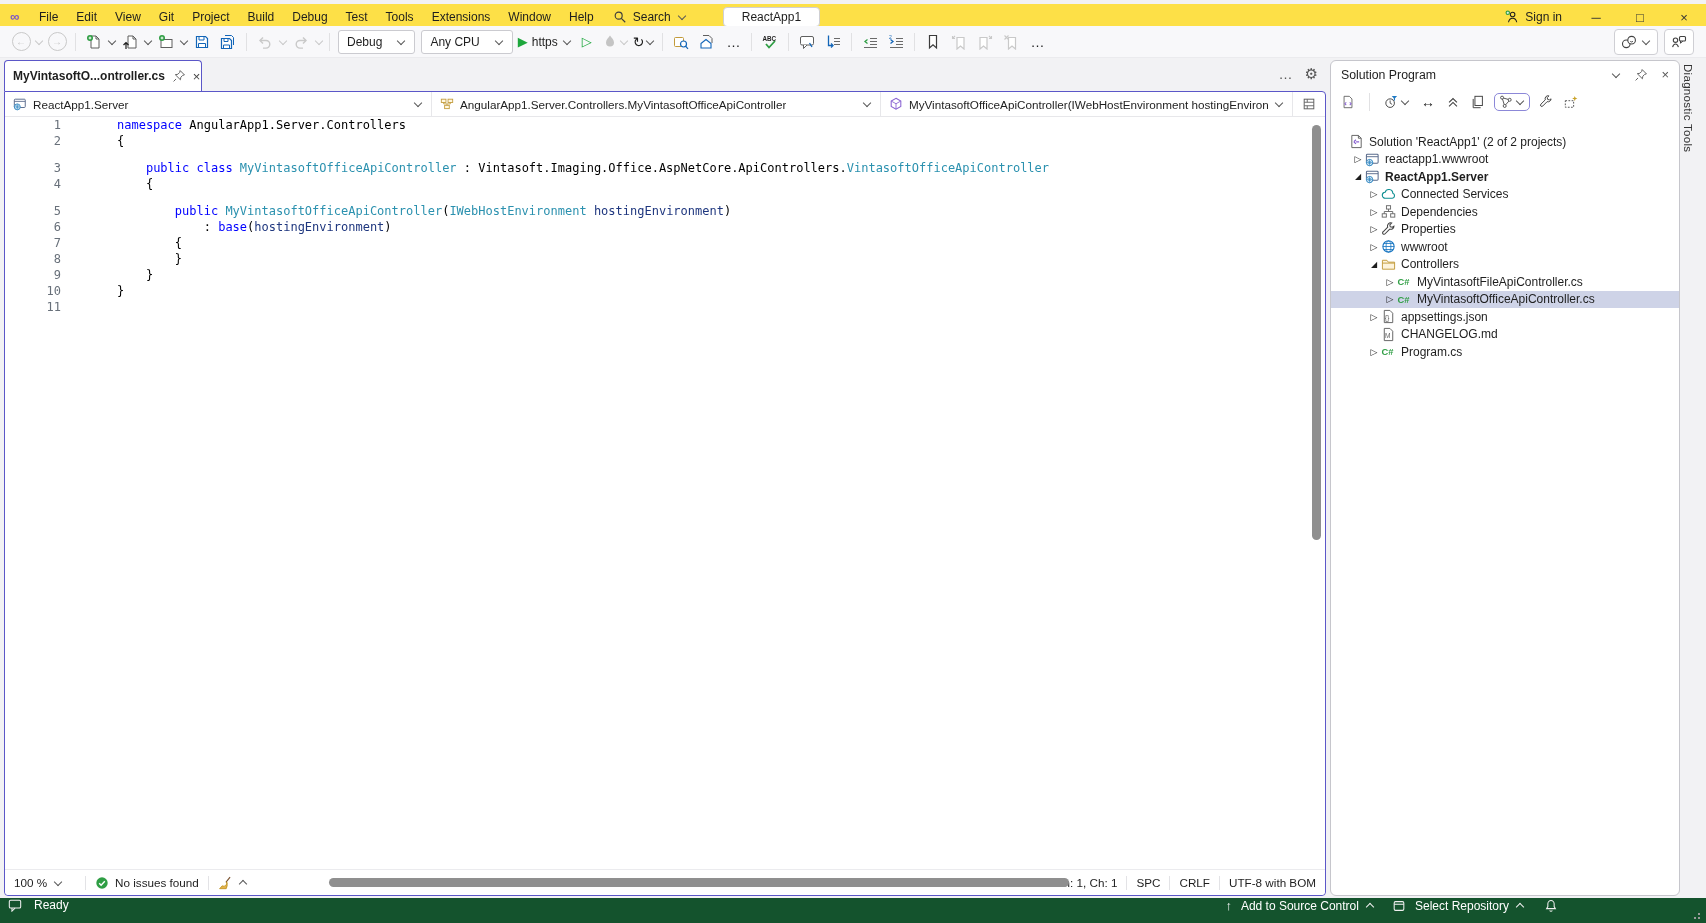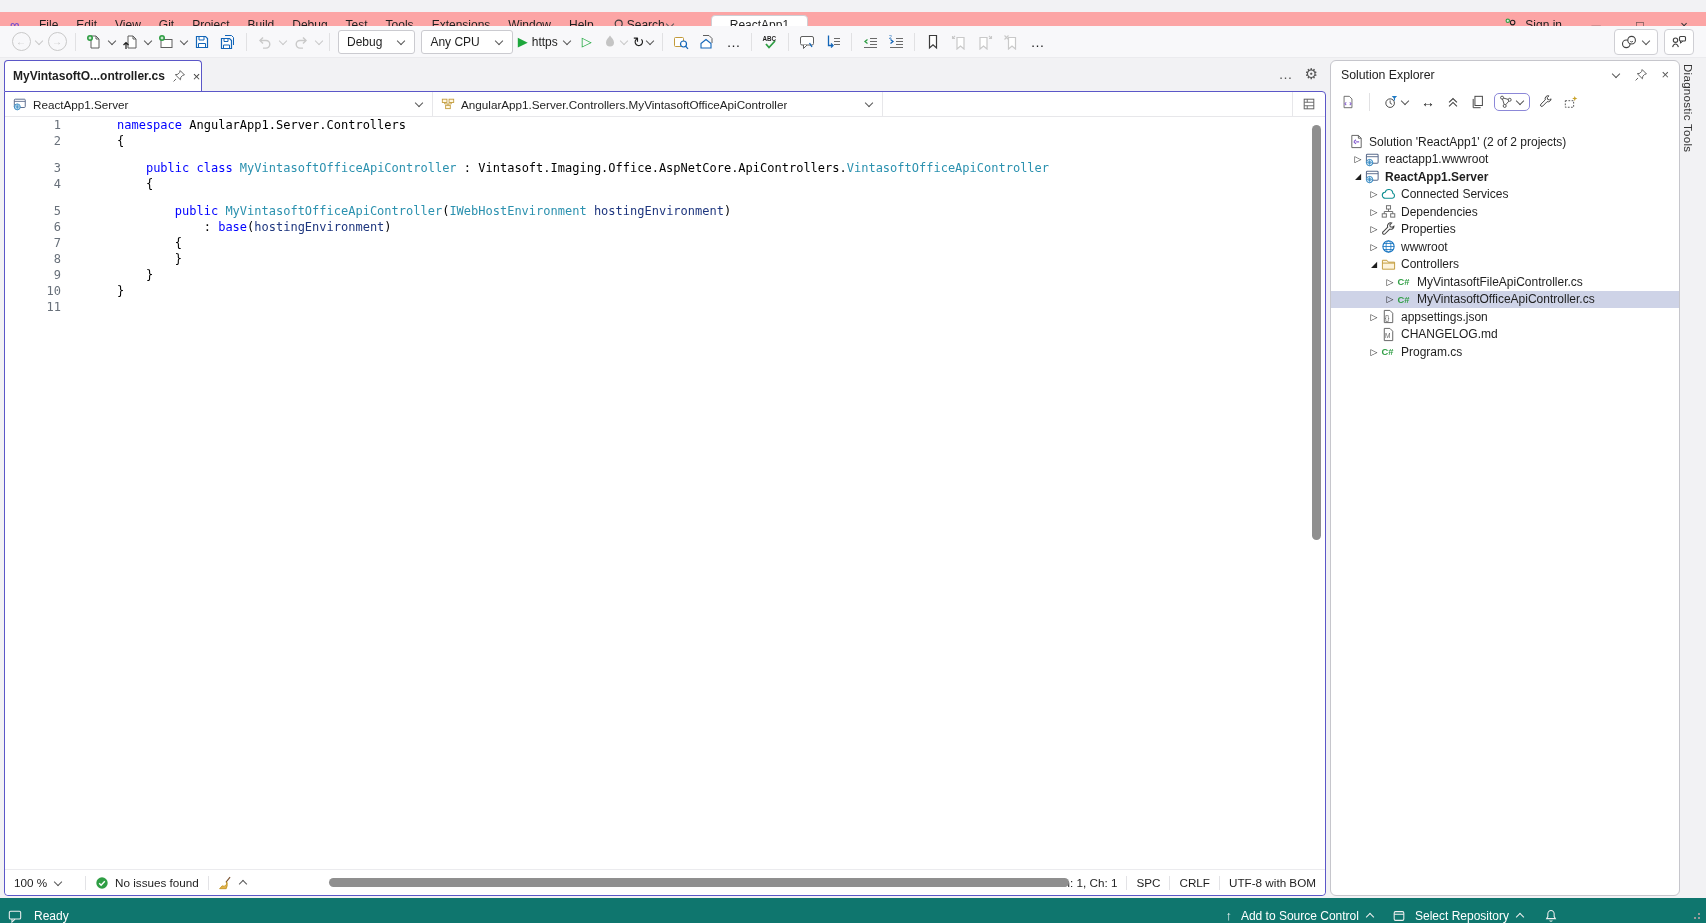--- a/index.html
+++ b/index.html
@@ -10,26 +10,26 @@
   svg.tic.sm{width:14px;height:14px}
   .chv{display:inline-block;width:6px;height:6px;border-right:1.4px solid #585858;border-bottom:1.4px solid #585858;
        transform:rotate(45deg);margin:0 2px 2px 2px;}
   .chv.sm{width:5px;height:5px}
   .chv.dis{border-color:#c9c9c9}
   .chv.up{transform:rotate(-135deg);margin-top:4px}
   .chv.wht{border-color:#f0f0f0}
   .sep{width:1px;height:18px;background:#e1e1e3;margin:0 5px;flex:0 0 auto}
 
   
-  .titlebar{position:absolute;left:0;top:12px;width:100%;height:26px;background:#fca5a5;
+  .titlebar{position:absolute;left:0;top:4px;width:100%;height:26px;background:#fde047;
             display:flex;align-items:center;}
   .vslogo{width:26px;height:22px;display:flex;align-items:center;justify-content:center;margin-left:4px;}
   .menu-item{padding:0 9px;height:100%;display:flex;align-items:center;cursor:default;}
   #menu-items{display:flex;height:100%;align-items:center}
-  .search-menu{display:flex;align-items:center;padding:0 10px;height:100%;}
+  .search-menu{display:flex;align-items:center;gap:6px;padding:0 10px;height:100%;}
   .title-pill{margin-left:26px;border:1px solid #cfcfd4;background:#fff;border-radius:4px;
               padding:2px 18px;font-size:12px;}
   .tb-right{margin-left:auto;display:flex;align-items:center;height:100%;}
   .signin{display:flex;align-items:center;gap:6px;padding:0 12px;}
   .winbtn{width:44px;height:100%;display:flex;align-items:center;justify-content:center;font-size:13px;color:#333;}
 
   
   .toolbar{position:absolute;left:0;top:26px;width:100%;height:32px;background:#f8f8fa;
            border-bottom:1px solid #ebebee;display:flex;align-items:center;padding-left:8px;box-sizing:border-box;}
   .tbtn{height:24px;min-width:22px;display:flex;align-items:center;justify-content:center;gap:1px;
@@ -100,22 +100,22 @@
   .tree-row .exp.collapsed{font-size:9px;}
   .tree-row svg.tic{width:15px;height:15px;margin-right:5px;}
   .tree-row .lbl{font-size:12px;}
   .tree-row .lbl.bold{font-weight:bold;}
 
   
   .diag-strip{position:absolute;right:0;top:0;width:24px;bottom:2px;}
   .diag-tab{writing-mode:vertical-rl;font-size:11.5px;color:#333;margin-top:6px;letter-spacing:.3px;}
 
   
-  .statusbar{position:absolute;left:0;bottom:0;width:100%;height:25px;background:#0f766e;color:#fff;
-             display:flex;align-items:flex-end;font-size:12px;}
+  .statusbar{position:absolute;left:0;bottom:0;width:100%;height:25px;background:#14532d;color:#fff;
+             display:flex;align-items:flex-start;font-size:12px;}
   .sb-left{display:flex;align-items:center;gap:12px;padding-left:8px;}
   .sb-right{margin-left:auto;display:flex;align-items:center;gap:9px;padding-right:148px;}
   .sb-item{display:flex;align-items:center;gap:6px;}
   .grip{position:absolute;right:3px;bottom:3px;width:10px;height:10px;
         background:radial-gradient(circle at 2px 8px,#9a9a9a 1px,transparent 1.4px),
                    radial-gradient(circle at 6px 8px,#9a9a9a 1px,transparent 1.4px),
                    radial-gradient(circle at 6px 4px,#9a9a9a 1px,transparent 1.4px);}
 </style>
 </head>
 <body>
@@ -568,20 +568,27 @@
                 <use href="#i-project"></use>
               </svg>
             <span class="lbl">ReactApp1.Server</span>
             <span class="chv sm"></span>
           </div>
           <div class="bc-seg" style="width:450px">
             <svg class="tic sm">
                 <use href="#i-class"></use>
               </svg>
             <span class="lbl">AngularApp1.Server.Controllers.MyVintasoftOfficeApiController</span>
+            <span class="chv sm"></span>
+          </div>
+          <div class="bc-seg" style="width:412px;border-right:none">
+            <svg class="tic sm">
+                <use href="#i-method"></use>
+              </svg>
+            <span class="lbl">MyVintasoftOfficeApiController(IWebHostEnvironment hostingEnviron</span>
             <span class="chv sm"></span>
           </div>
           <div class="bc-split">
             <svg class="tic sm">
                 <use href="#i-splitwin"></use>
               </svg>
           </div>
         </div>
 
         <div class="code-area" id="code-area">
@@ -639,21 +646,21 @@
           <div class="vline"></div>
           <div class="es-item">
               <span>UTF-8 with BOM</span>
             </div>
         </div>
       </div>
     </div>
 
     <div class="se-panel">
       <div class="se-title">
-        <span class="t">Solution Explorer</span>
+        <span class="t">Solution Program</span>
         <span class="right">
           <span class="chv sm"></span>
           <svg class="tic sm">
               <use href="#i-pin"></use>
             </svg>
           <span style="font-size:13px">×</span>
         </span>
       </div>
       <div class="se-toolbar">
         <div class="se-tb-btn">

